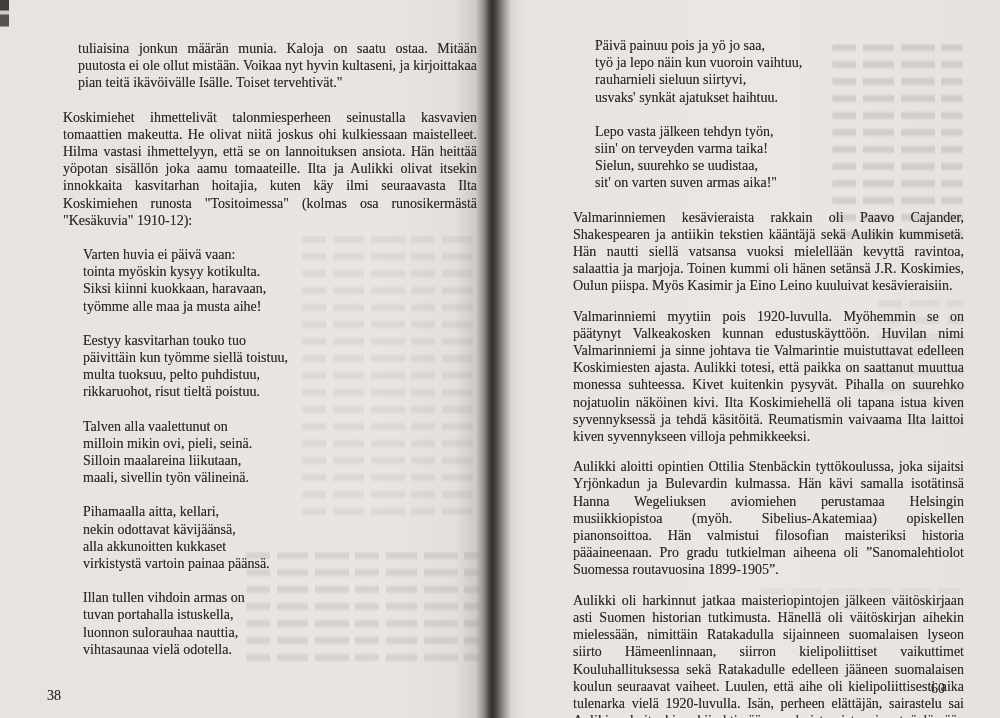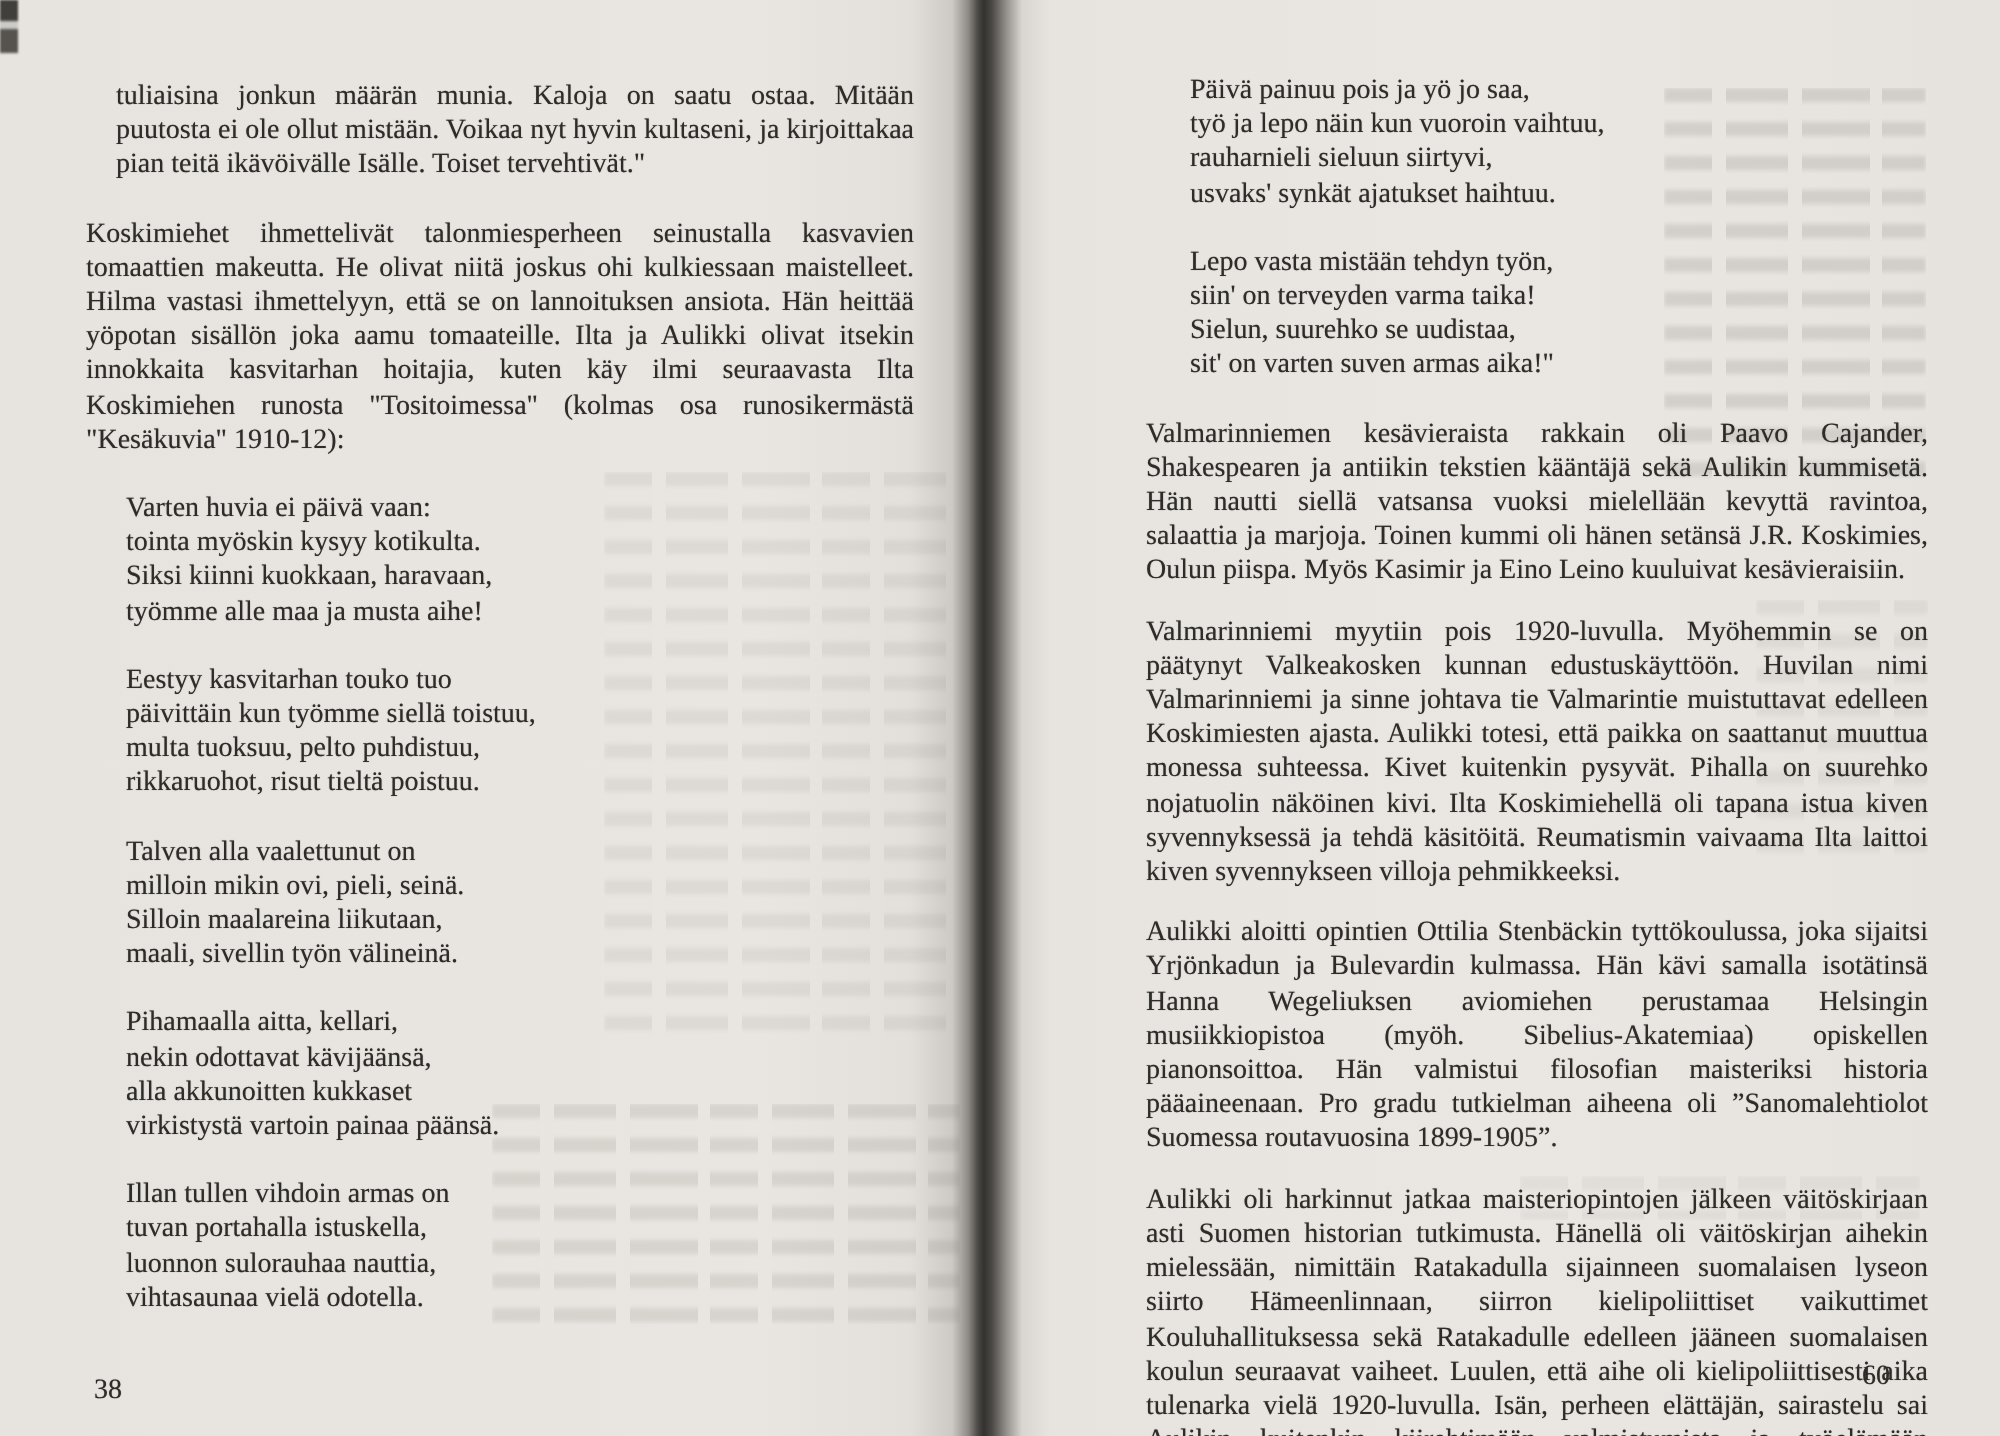--- a/index.html
+++ b/index.html
@@ -13,21 +13,21 @@
     background:linear-gradient(90deg,
       #e7e4df 0%, #e9e6e1 38%,
       #e3e0db 45.5%, #cdcac5 47.6%,
       #8f8c87 48.4%, #4a4845 48.9%,
       #34322e 49.2%, #4b4845 49.6%,
       #928f8a 50.3%, #d9d6d1 51.1%,
       #e7e4df 52.5%, #eae7e2 75%, #e6e3de 100%);
   }
   .ink{color:#2e2c28;text-shadow:0 0 .5px rgba(46,44,40,.55);}
   .content{position:absolute;font-size:14px;line-height:17.2px;}
-  .left-content{left:43px;top:40px;width:414px;}
+  .left-content{left:63px;top:40px;width:414px;}
   .right-content{left:573px;top:37px;width:391px;}
   .para{text-align:justify;margin:0;}
   .quote-block{margin-left:15px;margin-bottom:17px;}
   .body-para{margin-top:13px;}
   .poem{margin-left:20px;margin-top:17px;}
   .right-content .poem{margin-left:22px;margin-top:0;margin-bottom:15px;}
   .stanza{margin-bottom:17px;}
   .pl{white-space:nowrap;}
   .pagenum{position:absolute;font-size:14px;}
   .pagenum-left{left:47px;top:676px;margin-top:12px;}
@@ -111,21 +111,21 @@
 
   <div class="content right-content ink">
     <div class="poem">
       <div class="stanza">
         <div class="pl">Päivä painuu pois ja yö jo saa,</div>
         <div class="pl">työ ja lepo näin kun vuoroin vaihtuu,</div>
         <div class="pl">rauharnieli sieluun siirtyvi,</div>
         <div class="pl">usvaks' synkät ajatukset haihtuu.</div>
       </div>
       <div class="stanza">
-        <div class="pl">Lepo vasta mistään tehdyn työn,</div>
+        <div class="pl">Lepo vasta jälkeen tehdyn työn,</div>
         <div class="pl">siin' on terveyden varma taika!</div>
         <div class="pl">Sielun, suurehko se uudistaa,</div>
         <div class="pl">sit' on varten suven armas aika!"</div>
       </div>
     </div>
     <p class="para body-para">Valmarinniemen kesävieraista rakkain oli Paavo Cajander, Shakespearen ja antiikin tekstien kääntäjä sekä Aulikin kummisetä. Hän nautti siellä vatsansa vuoksi mielellään kevyttä ravintoa, salaattia ja marjoja. Toinen kummi oli hänen setänsä J.R. Koskimies, Oulun piispa. Myös Kasimir ja Eino Leino kuuluivat kesävieraisiin.</p>
     <p class="para body-para">Valmarinniemi myytiin pois 1920-luvulla. Myöhemmin se on päätynyt Valkeakosken kunnan edustuskäyttöön. Huvilan nimi Valmarinniemi ja sinne johtava tie Valmarintie muistuttavat edelleen Koskimiesten ajasta. Aulikki totesi, että paikka on saattanut muuttua monessa suhteessa. Kivet kuitenkin pysyvät. Pihalla on suurehko nojatuolin näköinen kivi. Ilta Koskimiehellä oli tapana istua kiven syvennyksessä ja tehdä käsitöitä. Reumatismin vaivaama Ilta laittoi kiven syvennykseen villoja pehmikkeeksi.</p>
     <p class="para body-para">Aulikki aloitti opintien Ottilia Stenbäckin tyttökoulussa, joka sijaitsi Yrjönkadun ja Bulevardin kulmassa. Hän kävi samalla isotätinsä Hanna Wegeliuksen aviomiehen perustamaa Helsingin musiikkiopistoa (myöh. Sibelius-Akatemiaa) opiskellen pianonsoittoa. Hän valmistui filosofian maisteriksi historia pääaineenaan. Pro gradu tutkielman aiheena oli ”Sanomalehtiolot Suomessa routavuosina 1899-1905”.</p>
     <p class="para body-para">Aulikki oli harkinnut jatkaa maisteriopintojen jälkeen väitöskirjaan asti Suomen historian tutkimusta. Hänellä oli väitöskirjan aihekin mielessään, nimittäin Ratakadulla sijainneen suomalaisen lyseon siirto Hämeenlinnaan, siirron kielipoliittiset vaikuttimet Kouluhallituksessa sekä Ratakadulle edelleen jääneen suomalaisen koulun seuraavat vaiheet. Luulen, että aihe oli kielipoliittisesti aika tulenarka vielä 1920-luvulla. Isän, perheen elättäjän, sairastelu sai Aulikin kuitenkin kiirehtimään valmistumista ja työelämään siirtymistä.</p>
   </div>

